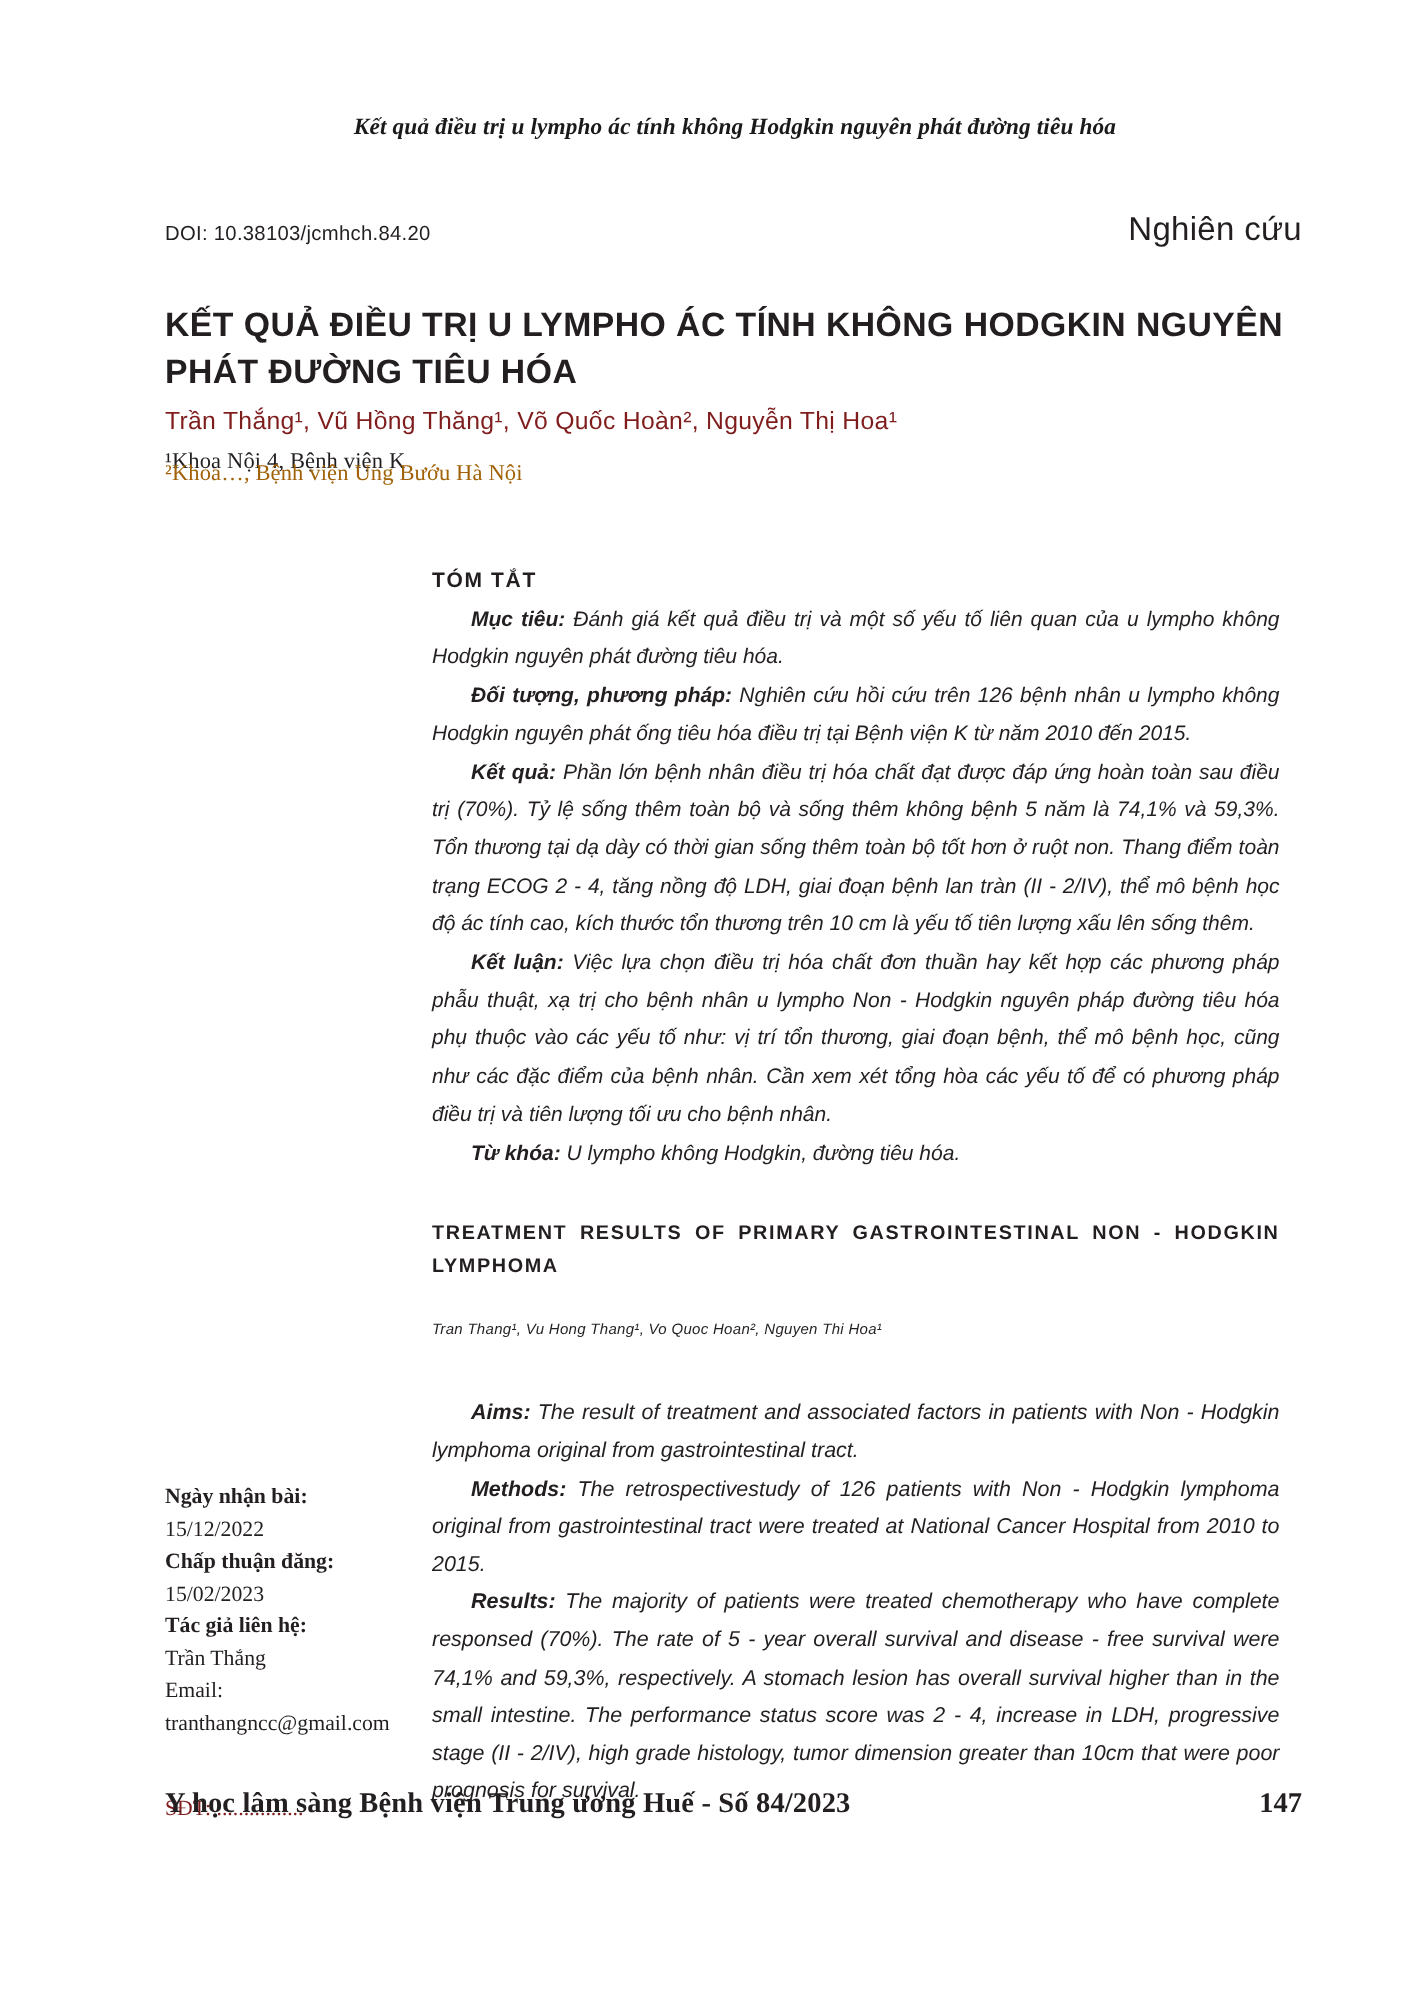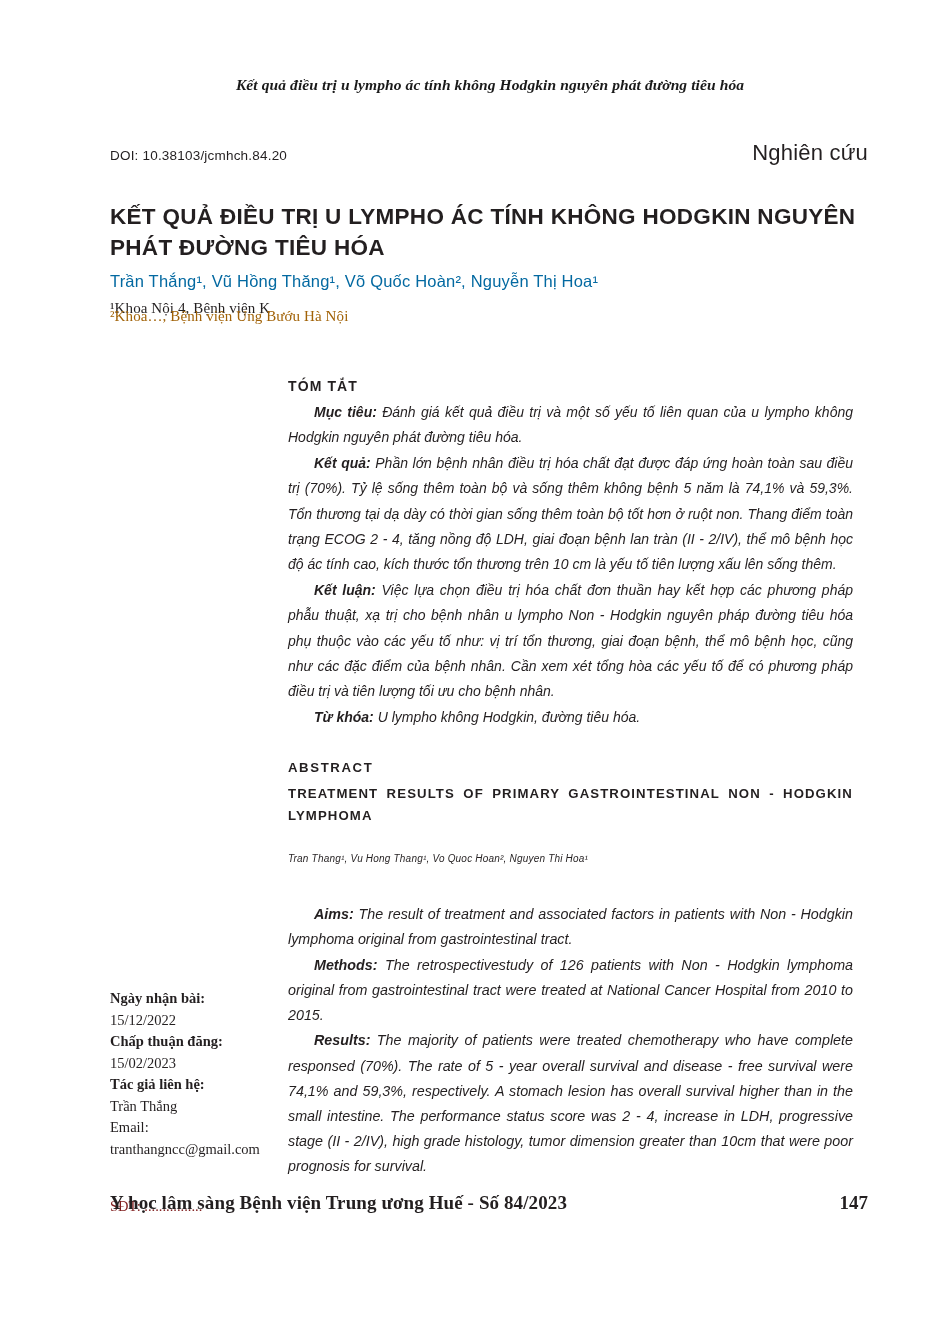--- a/index.html
+++ b/index.html
@@ -70,21 +70,21 @@
     color: #231f20;
   }
 
   
   .authors {
     position: absolute;
     left: 110px;
     top: 272px;
     font-size: 16.5px;
     letter-spacing: 0.2px;
-    color: #0369a1;
+    color: #7f1d1d;
   }
 
   .affil {
     position: absolute;
     left: 110px;
     font-family: "Liberation Serif", serif;
     font-size: 15px;
     letter-spacing: 0.1px;
   }
   #affil-1 { top: 300px; color: #231f20; }
@@ -237,35 +237,37 @@
   </div>
 
   <div class="abs-col">
 
     <div class="sec-head-vi">TÓM TẮT</div>
 
     <p class="para-vi">
       <span class="run-in">Mục tiêu:</span><span> Đánh giá kết quả điều trị và một số yếu tố liên quan của u lympho không Hodgkin nguyên phát đường tiêu hóa.</span>
     </p>
 
+    <p class="para-vi">
+      <span class="run-in">Đối tượng, phương pháp:</span><span> Nghiên cứu hồi cứu trên 126 bệnh nhân u lympho không Hodgkin nguyên phát ống tiêu hóa điều trị tại Bệnh viện K từ năm 2010 đến 2015.</span>
+    </p>
 
     <p class="para-vi">
       <span class="run-in">Kết quả:</span><span> Phần lớn bệnh nhân điều trị hóa chất đạt được đáp ứng hoàn toàn sau điều trị (70%). Tỷ lệ sống thêm toàn bộ và sống thêm không bệnh 5 năm là 74,1% và 59,3%. Tổn thương tại dạ dày có thời gian sống thêm toàn bộ tốt hơn ở ruột non. Thang điểm toàn trạng ECOG 2 - 4, tăng nồng độ LDH, giai đoạn bệnh lan tràn (II - 2/IV), thể mô bệnh học độ ác tính cao, kích thước tổn thương trên 10 cm là yếu tố tiên lượng xấu lên sống thêm.</span>
     </p>
 
     <p class="para-vi">
       <span class="run-in">Kết luận:</span><span> Việc lựa chọn điều trị hóa chất đơn thuần hay kết hợp các phương pháp phẫu thuật, xạ trị cho bệnh nhân u lympho Non - Hodgkin nguyên pháp đường tiêu hóa phụ thuộc vào các yếu tố như: vị trí tổn thương, giai đoạn bệnh, thể mô bệnh học, cũng như các đặc điểm của bệnh nhân. Cần xem xét tổng hòa các yếu tố để có phương pháp điều trị và tiên lượng tối ưu cho bệnh nhân.</span>
     </p>
 
     <p class="para-vi">
       <span class="run-in">Từ khóa:</span><span> U lympho không Hodgkin, đường tiêu hóa.</span>
     </p>
 
     <div class="abs-en-head-wrap">
-      <div class="sec-head-en">ABSTRACT</div>
       <div class="title-en">TREATMENT RESULTS OF PRIMARY GASTROINTESTINAL NON - HODGKIN LYMPHOMA</div>
       <div class="authors-en">Tran Thang¹, Vu Hong Thang¹, Vo Quoc Hoan², Nguyen Thi Hoa¹</div>
     </div>
 
     <div class="gap-en"></div>
 
     <p class="para-en">
       <span class="run-in">Aims:</span><span> The result of treatment and associated factors in patients with Non - Hodgkin lymphoma original from gastrointestinal tract.</span>
     </p>
 

